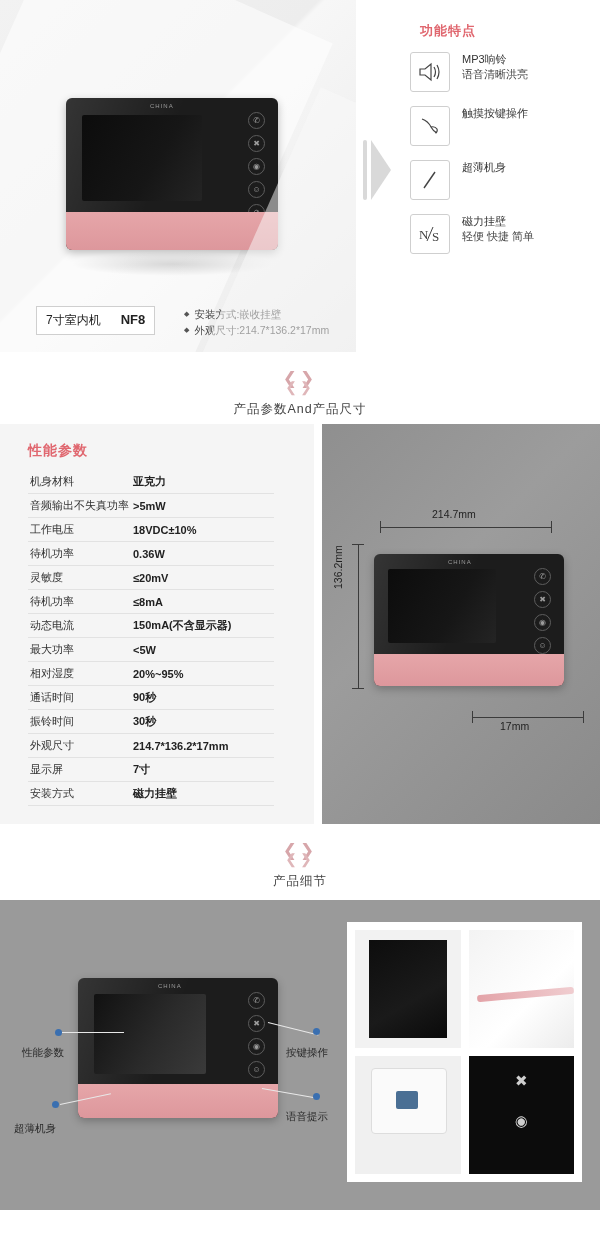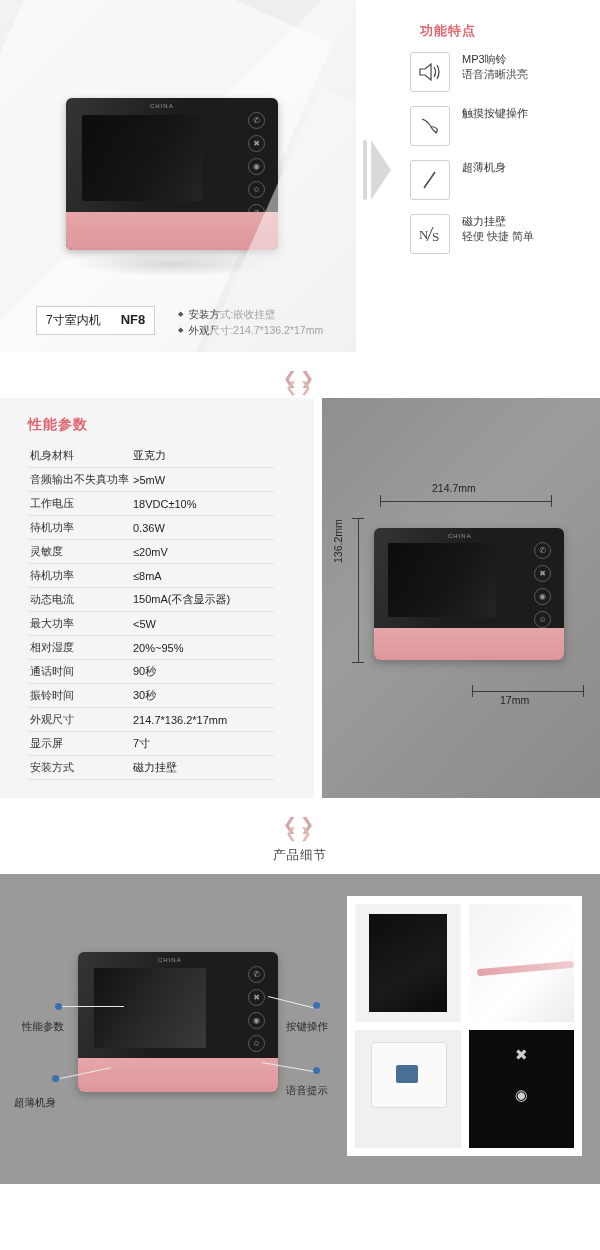--- a/index.html
+++ b/index.html
@@ -118,21 +118,21 @@
     left: 36px; top: 306px;
     border: 1px solid #cfcfcf;
     background: #fff;
     padding: 5px 9px;
     font-size: 12px;
     color: #222;
   }
   .model-box .mname { font-weight: bold; margin-left: 20px; font-size: 13px;}
   .hero-specs {
     position: absolute;
-    left: 178px; top: 306px;
+    left: 184px; top: 306px;
     font-size: 10.5px;
     color: #444;
     line-height: 16px;
   }
   .hero-specs div:before {
     content: "\25C6";
     font-size: 7px;
     color: #555;
     margin-right: 5px;
     vertical-align: 2px;
@@ -242,21 +242,21 @@
     width: 246px;
     font-size: 11px;
   }
   table.spec td {
     border-bottom: 1px solid #e2e2e2;
     padding: 4px 2px;
     color: #333;
     white-space: nowrap;
   }
   table.spec td.k { width: 92px; }
-  table.spec td.v { color: #222; }
+  table.spec td.v { color: #222; font-weight: bold; }
 
   .params-right {
     position: absolute;
     left: 322px; top: 0;
     width: 278px; height: 400px;
     background: linear-gradient(135deg,#8f8f8f 0%, #9c9c9c 40%, #8a8a8a 100%);
     overflow: hidden;
   }
   .dim-device {
     left: 52px; top: 130px;
@@ -422,20 +422,21 @@
           <div>磁力挂壁</div>
           <div class="l2">轻便 快捷 简单</div>
         </div>
       </div>
     </div>
   </div>
 
   <div class="divider">
     <div class="chev">❮❯</div>
     <div class="chev small">❮❯</div>
+    <div class="divider-label">产品参数And产品尺寸</div>
   </div>
 
   <div class="params-wrap">
     <div class="params-left">
       <h3>性能参数</h3>
       <table class="spec">
         <tbody>
           <tr>
               <td class="k">机身材料</td>
               <td class="v">亚克力</td>

